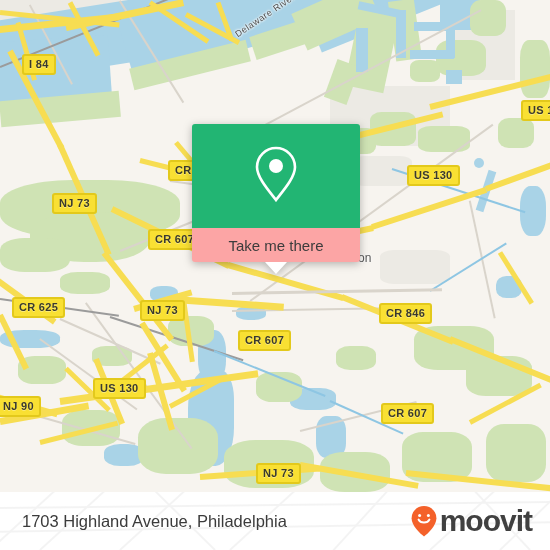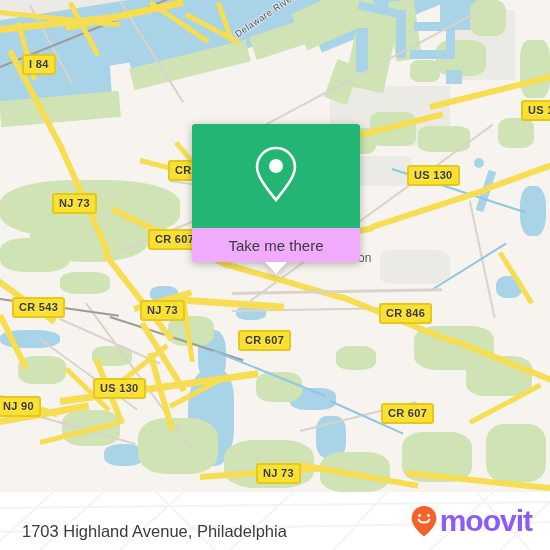--- a/index.html
+++ b/index.html
@@ -77,50 +77,50 @@
   .popup{
     position:absolute;left:192px;top:124px;width:168px;
     filter:drop-shadow(0 2px 4px rgba(0,0,0,.28));
   }
   .popup-head{
     background:#22b573;height:104px;
     border-radius:3px 3px 0 0;
     display:flex;align-items:center;justify-content:center;
   }
   .popup-body{
-    background:#f0abfc;height:34px;
+    background:#fca5a5;height:34px;
     border-radius:0 0 3px 3px;
     display:flex;align-items:center;justify-content:center;
     color:#3c3c3c;font-size:15px;
   }
   .popup-tail{
     position:absolute;left:50%;top:138px;margin-left:-11px;
     width:0;height:0;
     border-left:11px solid transparent;
     border-right:11px solid transparent;
     border-top:12px solid #ffffff;
   }
 
   
   .footer{
     position:absolute;left:0;top:492px;width:550px;height:58px;
     background:#ffffff;overflow:hidden;
   }
   .footer-wm{position:absolute;left:0;top:0;width:550px;height:58px;opacity:.5;}
   .addr{
     position:absolute;left:22px;top:50%;transform:translateY(-50%);
-    color:#3b3b3b;font-size:16.5px;white-space:nowrap;margin-top:10px;
+    color:#3b3b3b;font-size:16.5px;white-space:nowrap;
   }
   .brand{
     position:absolute;right:18px;top:50%;transform:translateY(-50%);
     display:flex;align-items:center;gap:2px;
   }
   .brand-mark{width:28px;height:32px;}
   .brand-text{
-    color:#8b5cf6;font-size:30px;font-weight:bold;
+    color:#404040;font-size:30px;font-weight:bold;
     letter-spacing:-1px;line-height:30px;
   }
 </style>
 </head>
 <body>
 
 <div id="app">
 
   <div class="map">
 
@@ -282,21 +282,21 @@
     <div class="river-label" style="left:236px;top:30px;transform:rotate(-34deg);">Delaware River</div>
 
     <div class="place-label" style="left:358px;top:251px;text-align:right;">on</div>
 
     <div class="shield" style="left:22px;top:54px;">I 84</div>
     <div class="shield" style="left:52px;top:193px;">NJ 73</div>
     <div class="shield" style="left:168px;top:160px;">CR</div>
     <div class="shield" style="left:148px;top:229px;">CR 607</div>
     <div class="shield" style="left:407px;top:165px;">US 130</div>
     <div class="shield" style="left:521px;top:100px;">US 1</div>
-    <div class="shield" style="left:12px;top:297px;">CR 543</div>
+    <div class="shield" style="left:12px;top:297px;">CR 625</div>
     <div class="shield" style="left:140px;top:300px;">NJ 73</div>
     <div class="shield" style="left:379px;top:303px;">CR 846</div>
     <div class="shield" style="left:238px;top:330px;">CR 607</div>
     <div class="shield" style="left:93px;top:378px;">US 130</div>
     <div class="shield" style="left:-4px;top:396px;">NJ 90</div>
     <div class="shield" style="left:381px;top:403px;">CR 607</div>
     <div class="shield" style="left:256px;top:463px;">NJ 73</div>
 
     <div class="popup">
       <div class="popup-head">

